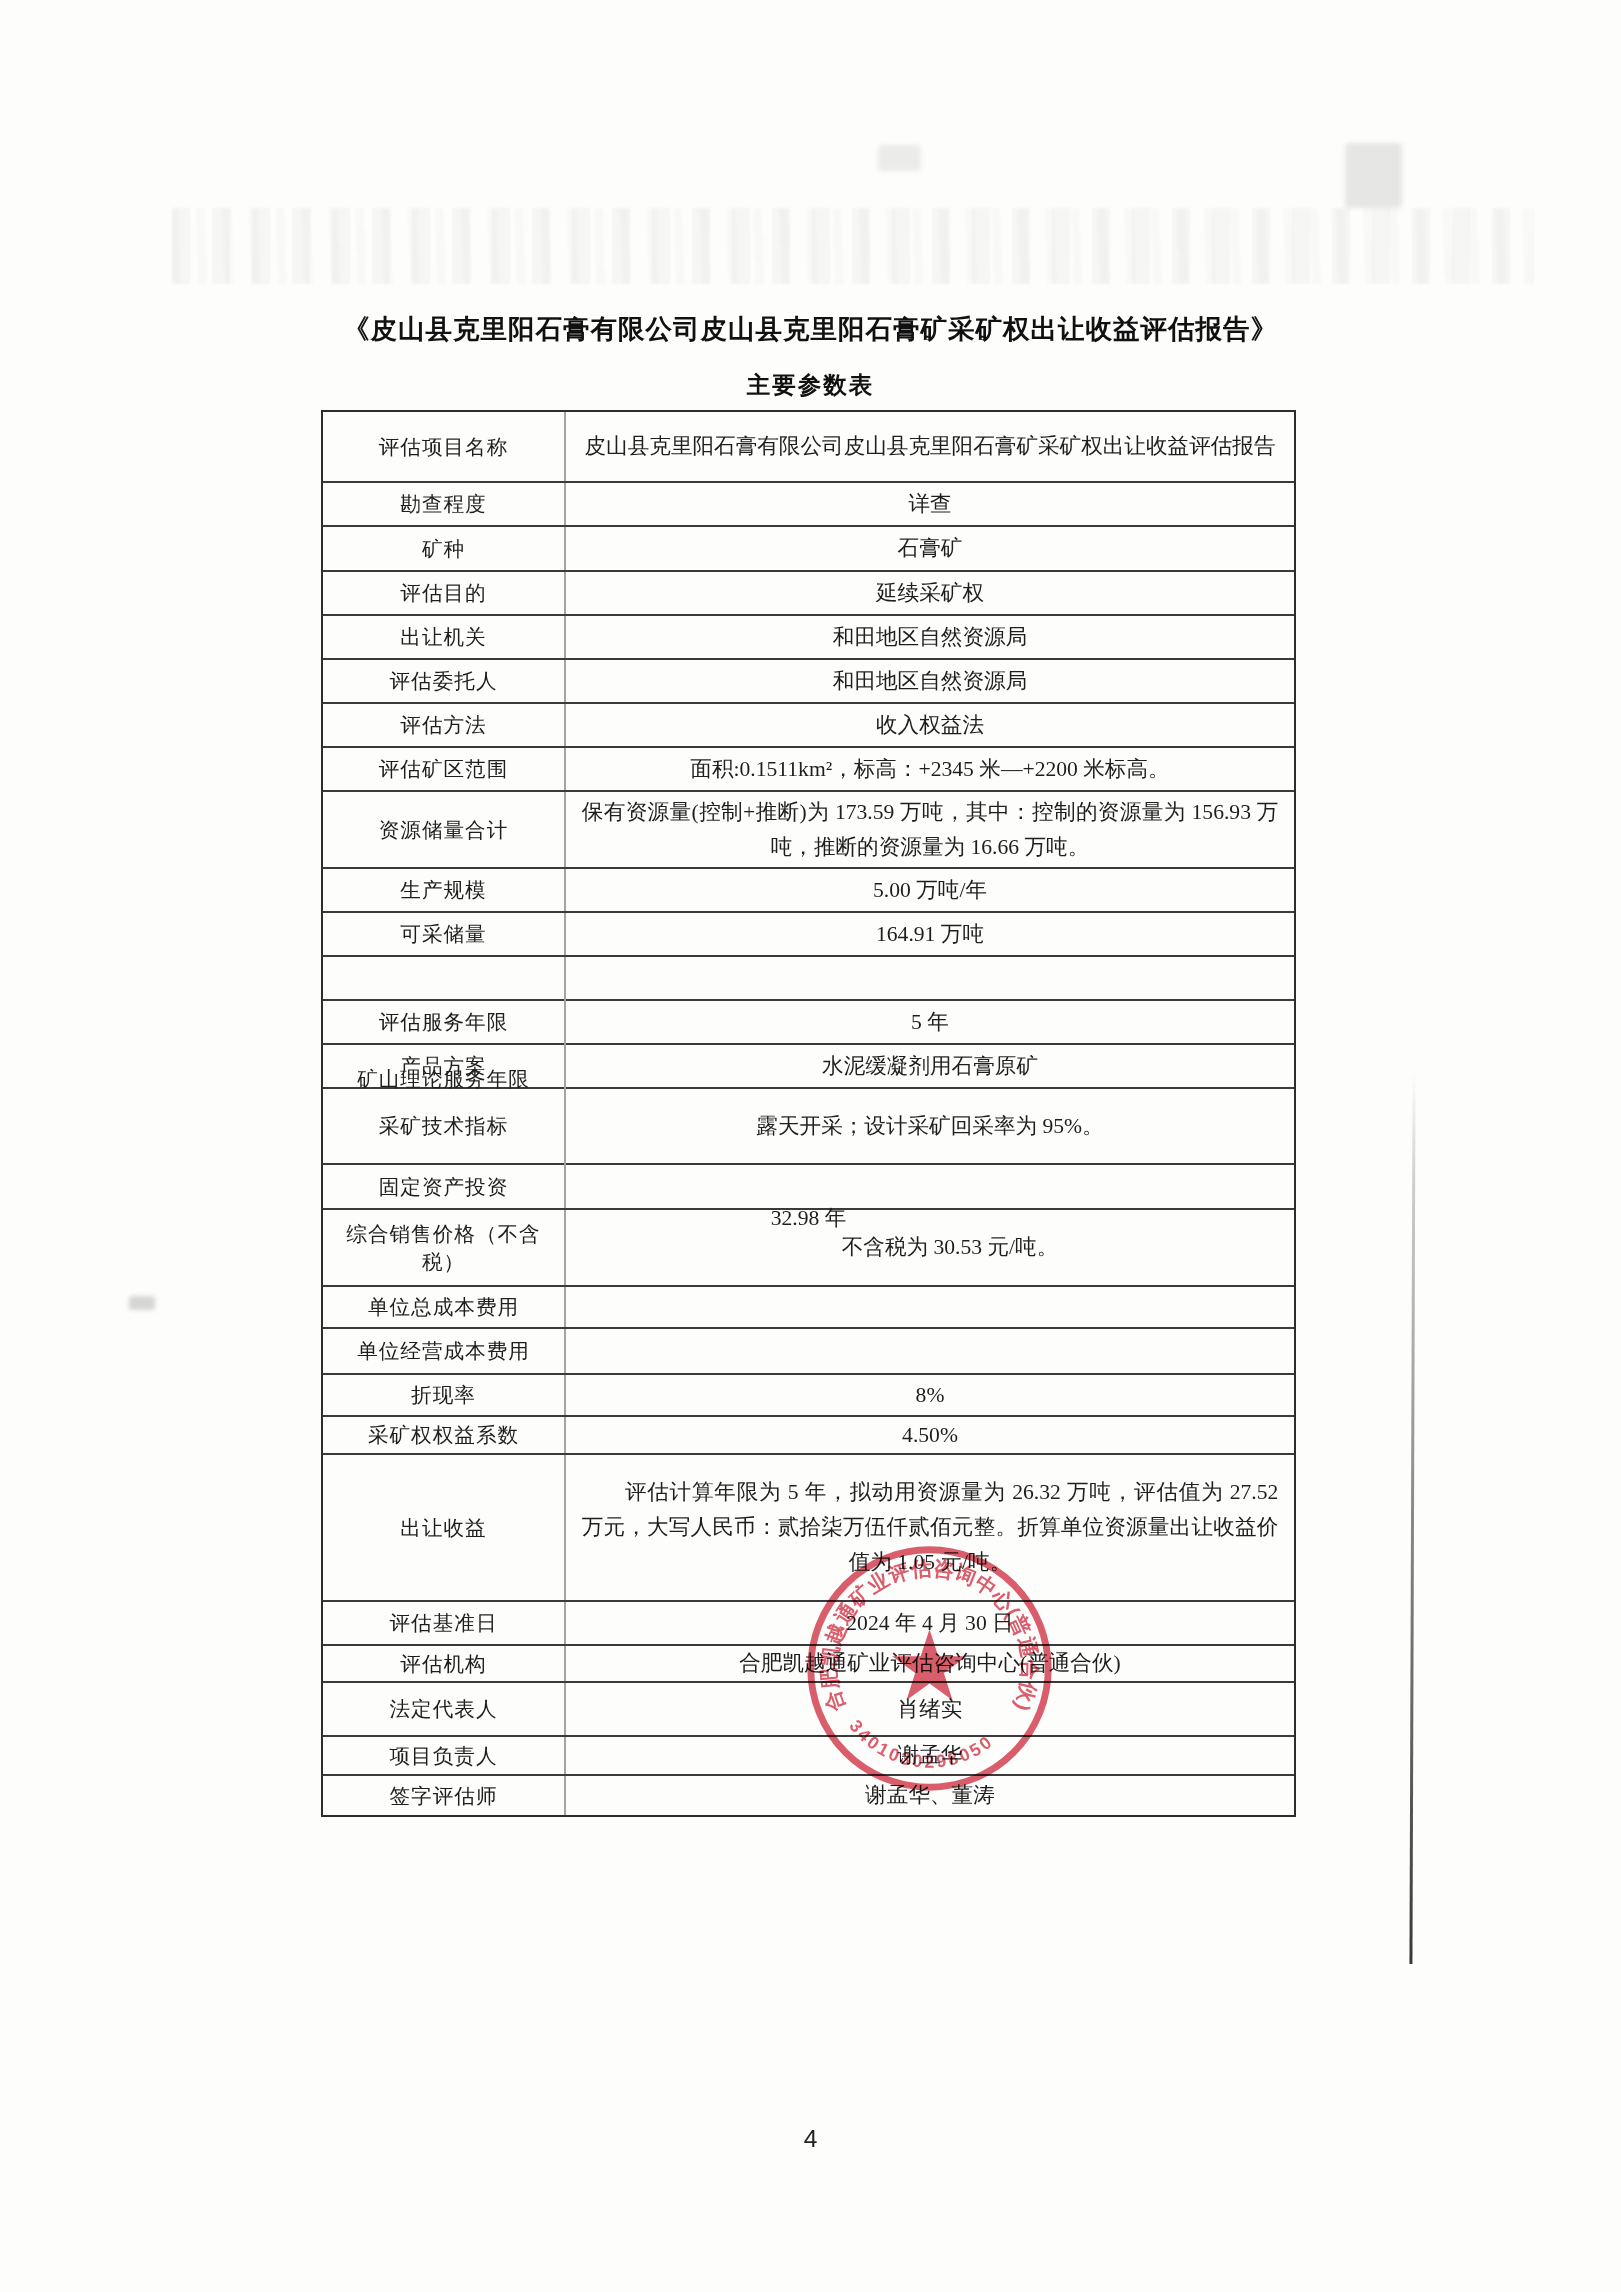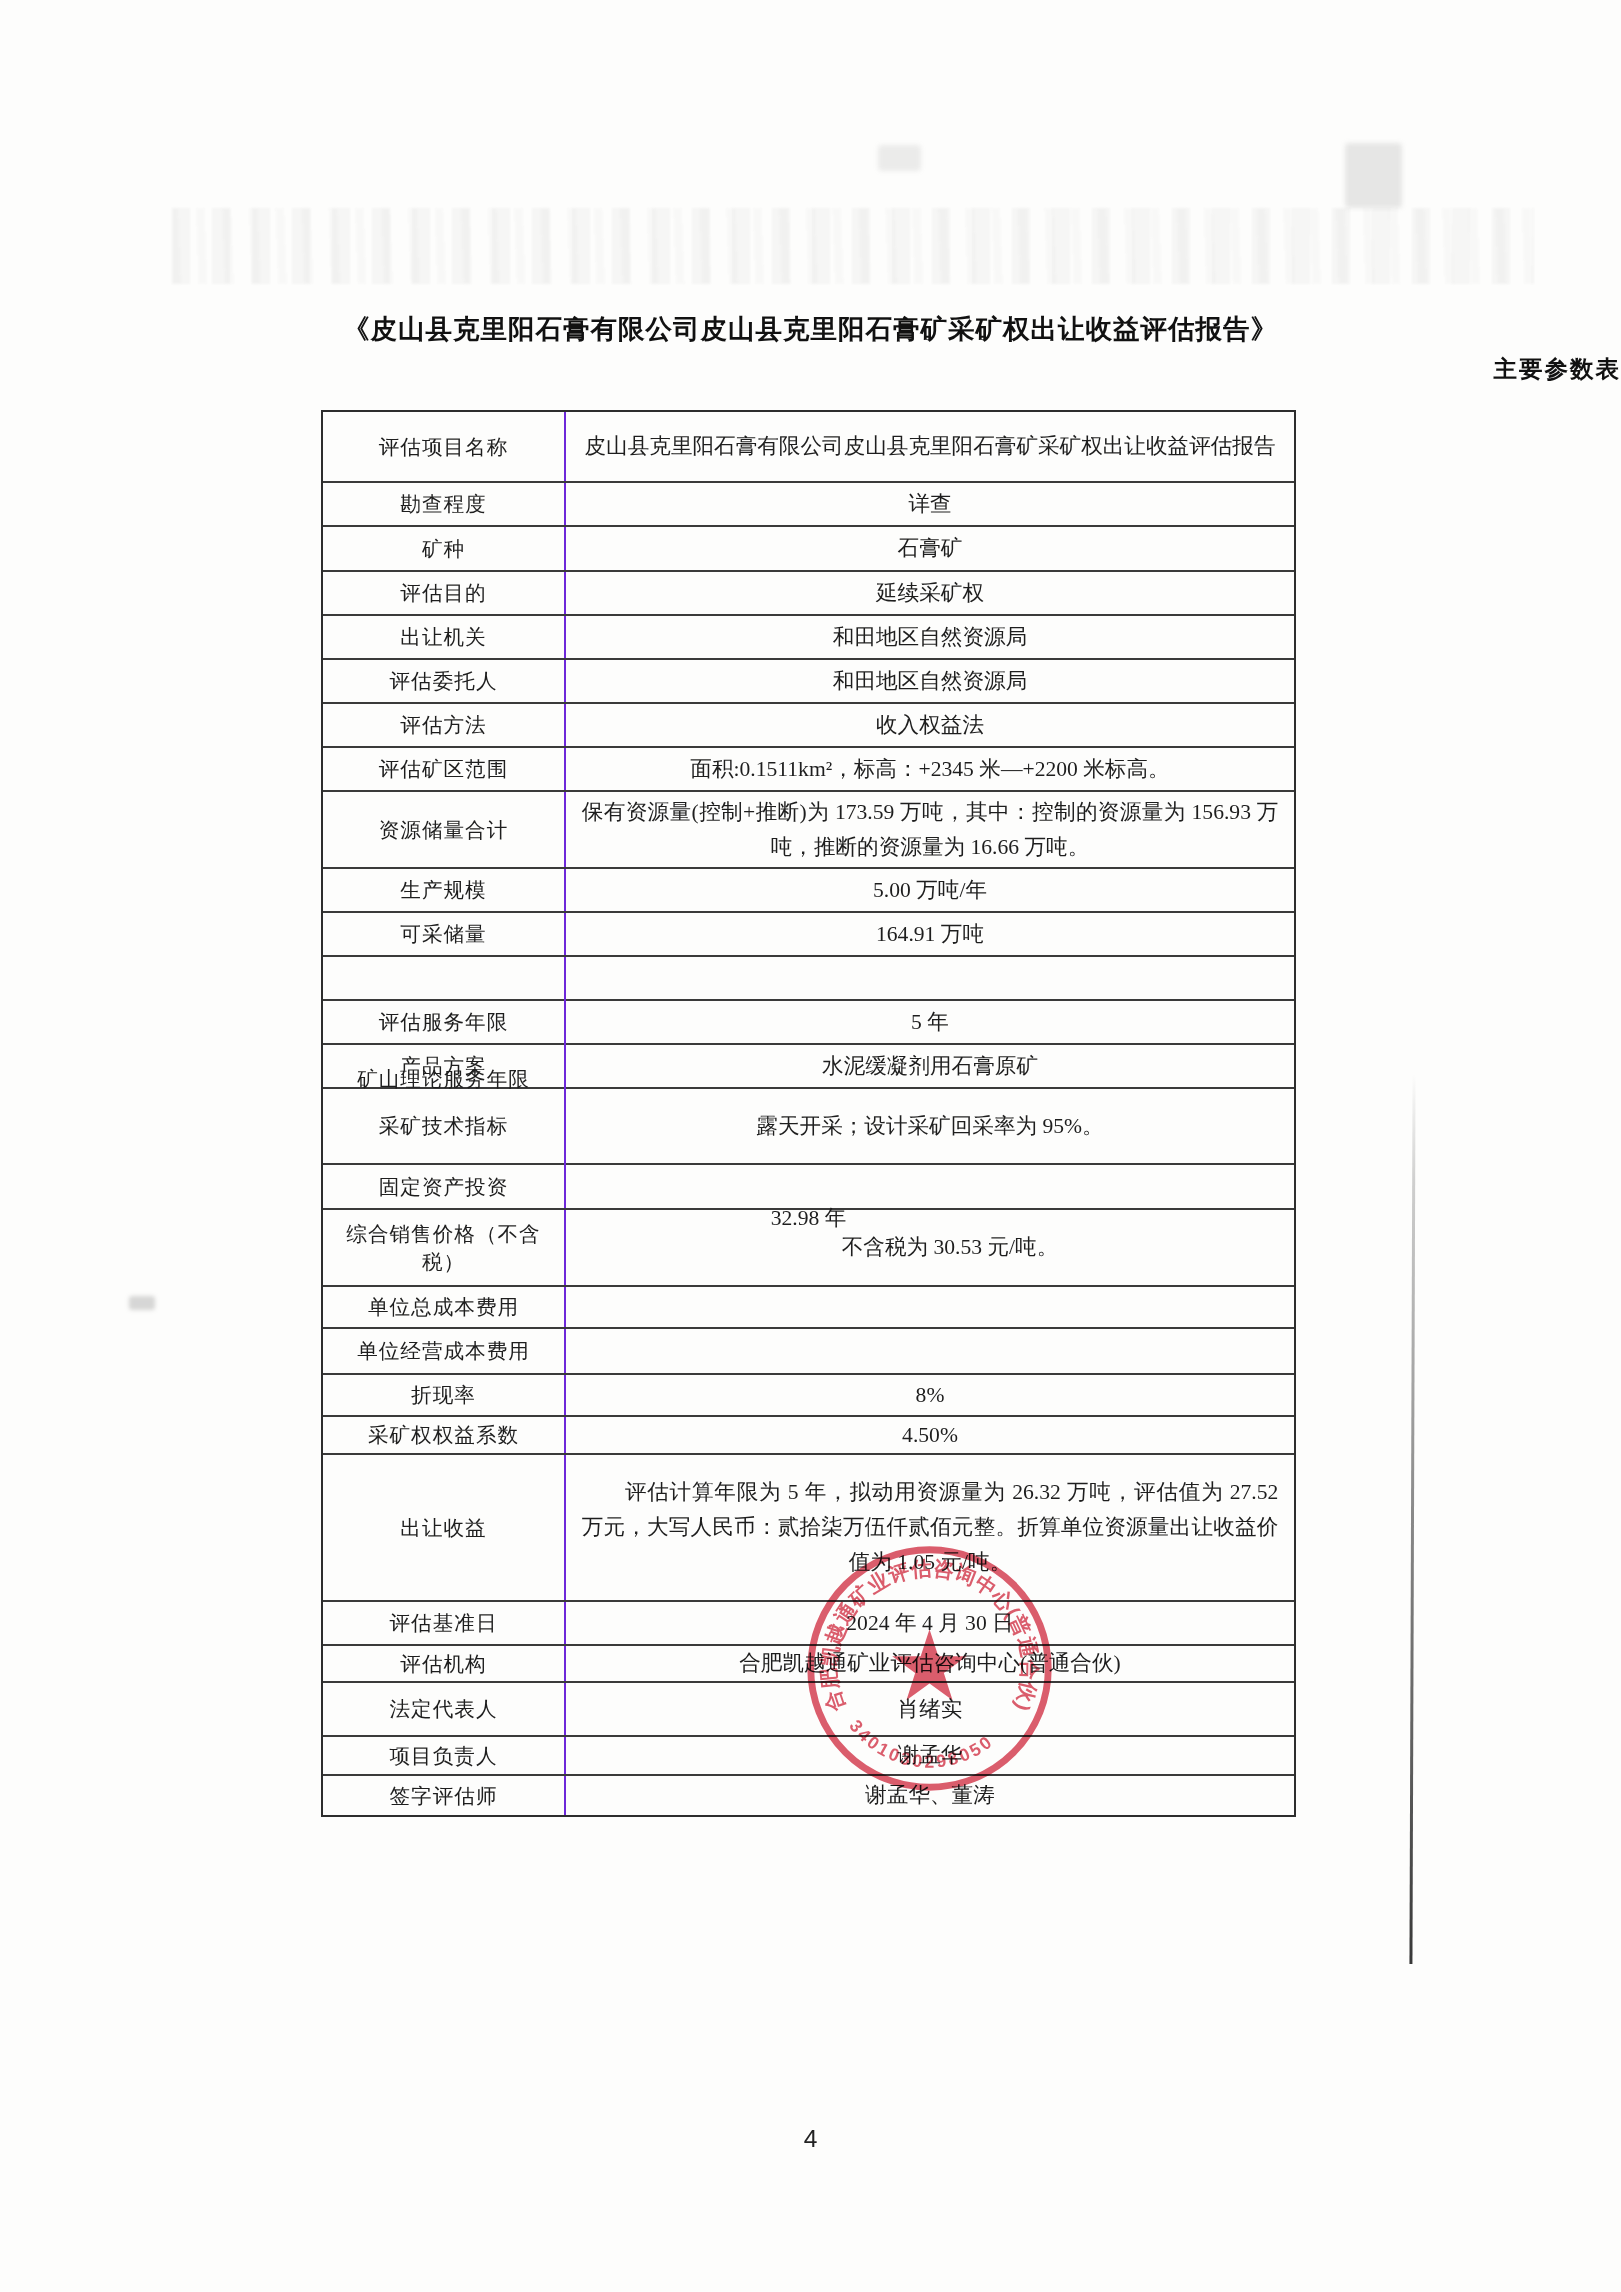--- a/index.html
+++ b/index.html
@@ -7,32 +7,32 @@
     position:relative;width:1621px;height:2293px;background:#fdfdfc;
     font-family:"Liberation Serif","DejaVu Serif",serif;color:#1e1e1e;
     overflow:hidden;margin:0 auto;
   }
   
   .doc-title{
     position:absolute;top:313px;left:0;width:100%;text-align:center;
     font-size:26.5px;font-weight:bold;letter-spacing:1px;line-height:33px;color:#111;
   }
   .doc-subtitle{
-    position:absolute;top:355px;left:0;width:100%;text-align:right;
+    position:absolute;top:371px;left:0;width:100%;text-align:center;
     font-size:23.5px;font-weight:bold;letter-spacing:2px;line-height:29px;color:#111;
   }
   
   .param-table{
     position:absolute;left:321px;top:410px;width:975px;
     border:2px solid #2d2d2d;box-sizing:border-box;background:transparent;
   }
   .t-row{display:flex;box-sizing:border-box;border-top:2px solid #3a3a3a;}
   .t-row:first-child{border-top:none;}
   .t-label{
-    width:243px;flex:0 0 243px;border-right:2px solid #6d28d9;box-sizing:border-box;
+    width:243px;flex:0 0 243px;border-right:2px solid #a3a3a3;box-sizing:border-box;
     display:flex;align-items:center;justify-content:center;
     font-size:20.6px;letter-spacing:1px;text-align:center;padding:2px 3.9px;
   }
   .t-value{
     flex:1;display:flex;align-items:center;justify-content:center;
     font-size:21.6px;padding:2px 15.7px;box-sizing:border-box;
   }
   .t-value>span{width:100%;text-align:center;line-height:1.5;}
   .t-value.multi>span{text-align:justify;text-align-last:center;line-height:1.62;}
   .t-value.indent>span{text-indent:2em;}

